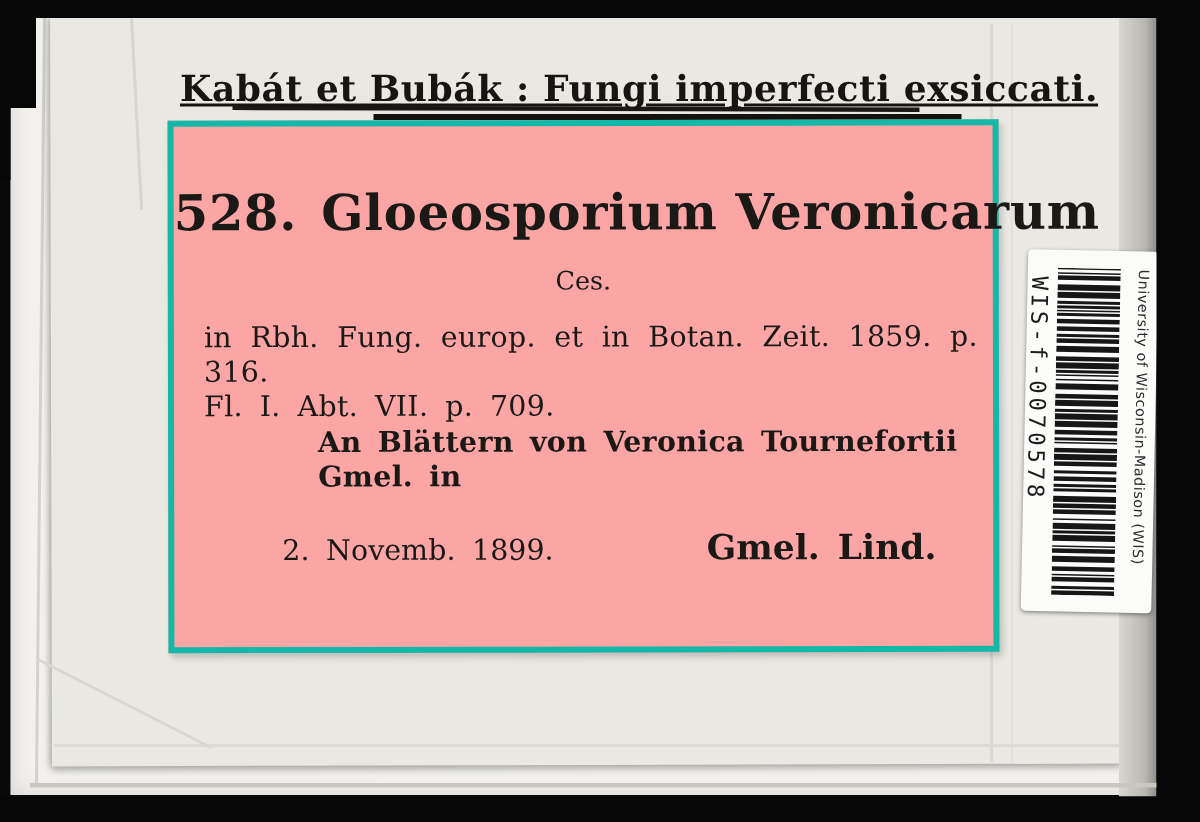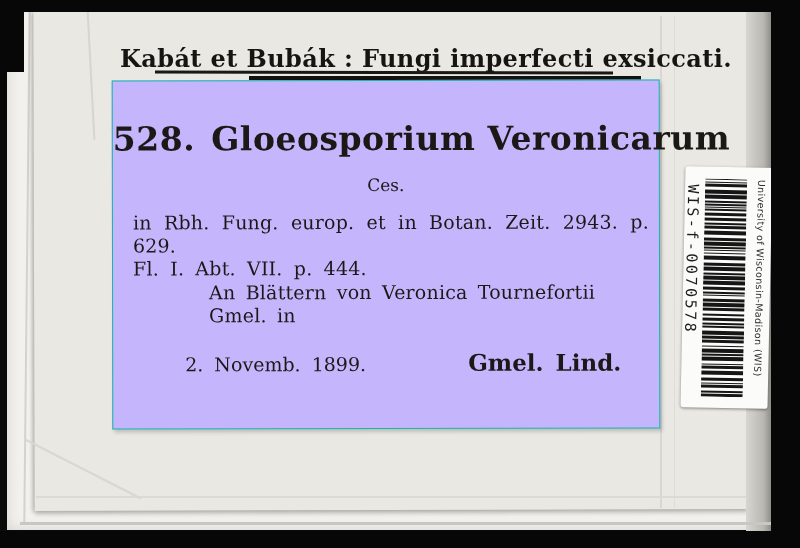--- a/index.html
+++ b/index.html
@@ -24,38 +24,38 @@
   .env-fold-v1{position:absolute;left:660px;top:16px;width:2px;height:492px;background:#d9d7d2;}
   .env-fold-v2{position:absolute;left:674px;top:16px;width:1px;height:492px;background:#dedcd7;}
   .env-right-strip{position:absolute;left:746px;top:6px;width:25px;height:525px;
                    background:linear-gradient(90deg,#d8d6d1,#b9b7b2 70%,#8f8d89);}
   .env-fold-h1{position:absolute;left:36px;top:496px;width:710px;height:2px;background:#dcdad5;}
   .env-fold-h2{position:absolute;left:20px;top:522px;width:760px;height:3px;background:#c9c7c2;}
   .env-flap-diag{position:absolute;left:18px;top:468px;width:130px;height:2px;background:#d9d7d2;
                  transform:rotate(27deg);}
   
   .pkt-header{position:absolute;left:120px;top:44px;width:556px;text-align:center;
-              font-size:24px;font-weight:700;letter-spacing:.4px;color:#171512;white-space:nowrap;}
+              font-size:24px;font-weight:700;letter-spacing:.4px;color:#171512;white-space:nowrap;text-decoration:underline;}
   .underline1{position:absolute;left:155px;top:71px;width:458px;height:3px;background:#1a1815;
               transform:rotate(.15deg);}
   .underline2{position:absolute;left:249px;top:76px;width:392px;height:4px;background:#14120f;}
   
-  .label-card{position:absolute;left:112px;top:80px;width:546px;height:347px;background:#c4b5fd;
-              border:1px solid #14b8a6;box-shadow:2px 3px 4px rgba(0,0,0,.18);
+  .label-card{position:absolute;left:112px;top:80px;width:546px;height:347px;background:#fca5a5;
+              border:4px solid #14b8a6;box-shadow:2px 3px 4px rgba(0,0,0,.18);
               transform:rotate(-.1deg);color:#1b1916;}
   .title-line{position:absolute;left:0;top:38px;width:100%;text-align:center;
               font-size:33px;font-weight:700;letter-spacing:.5px;white-space:nowrap;}
   .title-number{margin-right:16px;}
   .authority{position:absolute;left:0;top:94px;width:100%;text-align:center;font-size:17px;}
   .citation{position:absolute;left:20px;top:130px;width:516px;font-size:19px;line-height:23px;
             word-spacing:5px;letter-spacing:.2px;}
   .cite-just{text-align:justify;text-align-last:justify;}
   .habitat{position:absolute;left:16px;top:200px;width:520px;font-size:19px;line-height:23px;
            word-spacing:4px;letter-spacing:.2px;}
-  .habitat-l1{padding-left:80px;}
+  .habitat-l1{padding-left:80px;font-weight:bold;}
   .date-text{position:absolute;left:72px;top:272px;font-size:19px;word-spacing:5px;white-space:nowrap;}
   .collector-text{position:absolute;left:355px;top:268px;font-size:23px;font-weight:700;
                   word-spacing:4px;white-space:nowrap;}
   
   .sticker{position:absolute;left:683px;top:167px;width:87px;height:241px;background:#fbfbfa;
            border-radius:3px;box-shadow:0 1px 3px rgba(0,0,0,.45);transform:rotate(1.2deg);}
   .vtext{position:absolute;transform:rotate(90deg);transform-origin:left top;white-space:nowrap;}
   .sticker-code{left:17px;top:18px;font-family:"DejaVu Sans Mono", monospace;
                 font-size:15px;letter-spacing:2.5px;color:#1c1c1c;}
   .sticker-inst{left:82px;top:12px;font-family:"DejaVu Sans", sans-serif;
@@ -83,22 +83,22 @@
   <div class="underline1"></div>
   <div class="underline2"></div>
 
   <div class="label-card">
     <div class="title-line">
       <span class="title-number">528.</span><span>Gloeosporium Veronicarum</span>
     </div>
     <div class="authority">Ces.</div>
 
     <div class="citation">
-      <div class="cite-just">in Rbh. Fung. europ. et in Botan. Zeit. 2943. p. 629.</div>
-      <div>Fl. I. Abt. VII. p. 444.</div>
+      <div class="cite-just">in Rbh. Fung. europ. et in Botan. Zeit. 1859. p. 316.</div>
+      <div>Fl. I. Abt. VII. p. 709.</div>
     </div>
 
     <div class="habitat">
       <div class="habitat-l1">An Blättern von Veronica Tournefortii Gmel. in</div>
     </div>
 
     <div class="date-text">2. Novemb. 1899.</div>
     <div class="collector-text">Gmel. Lind.</div>
   </div>
 

